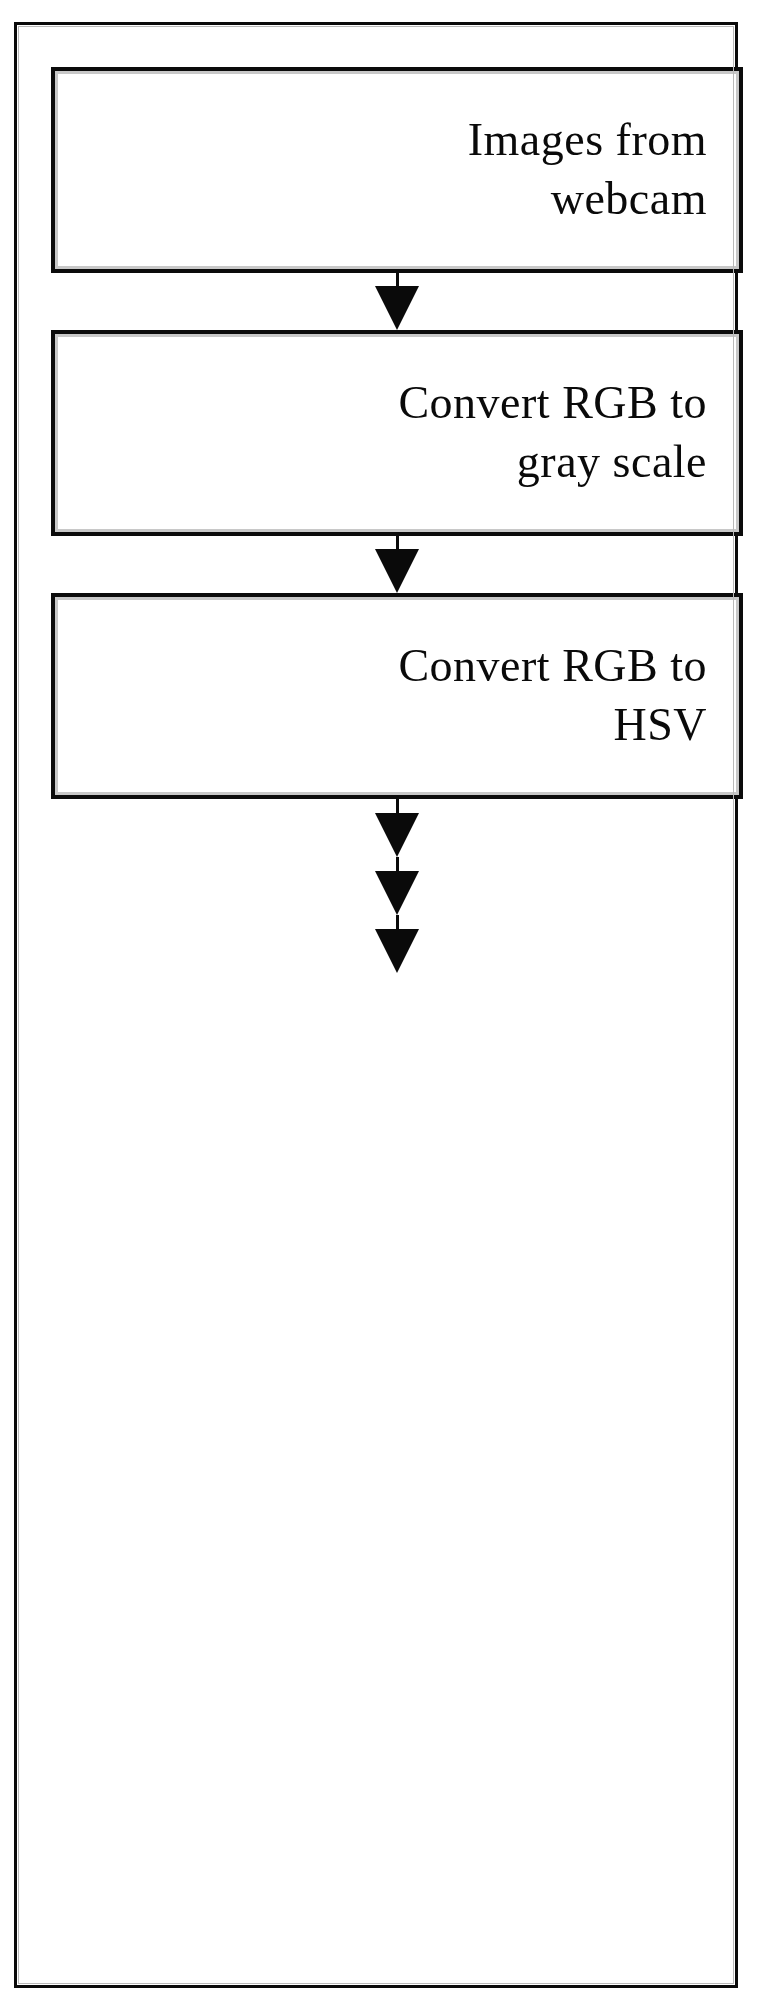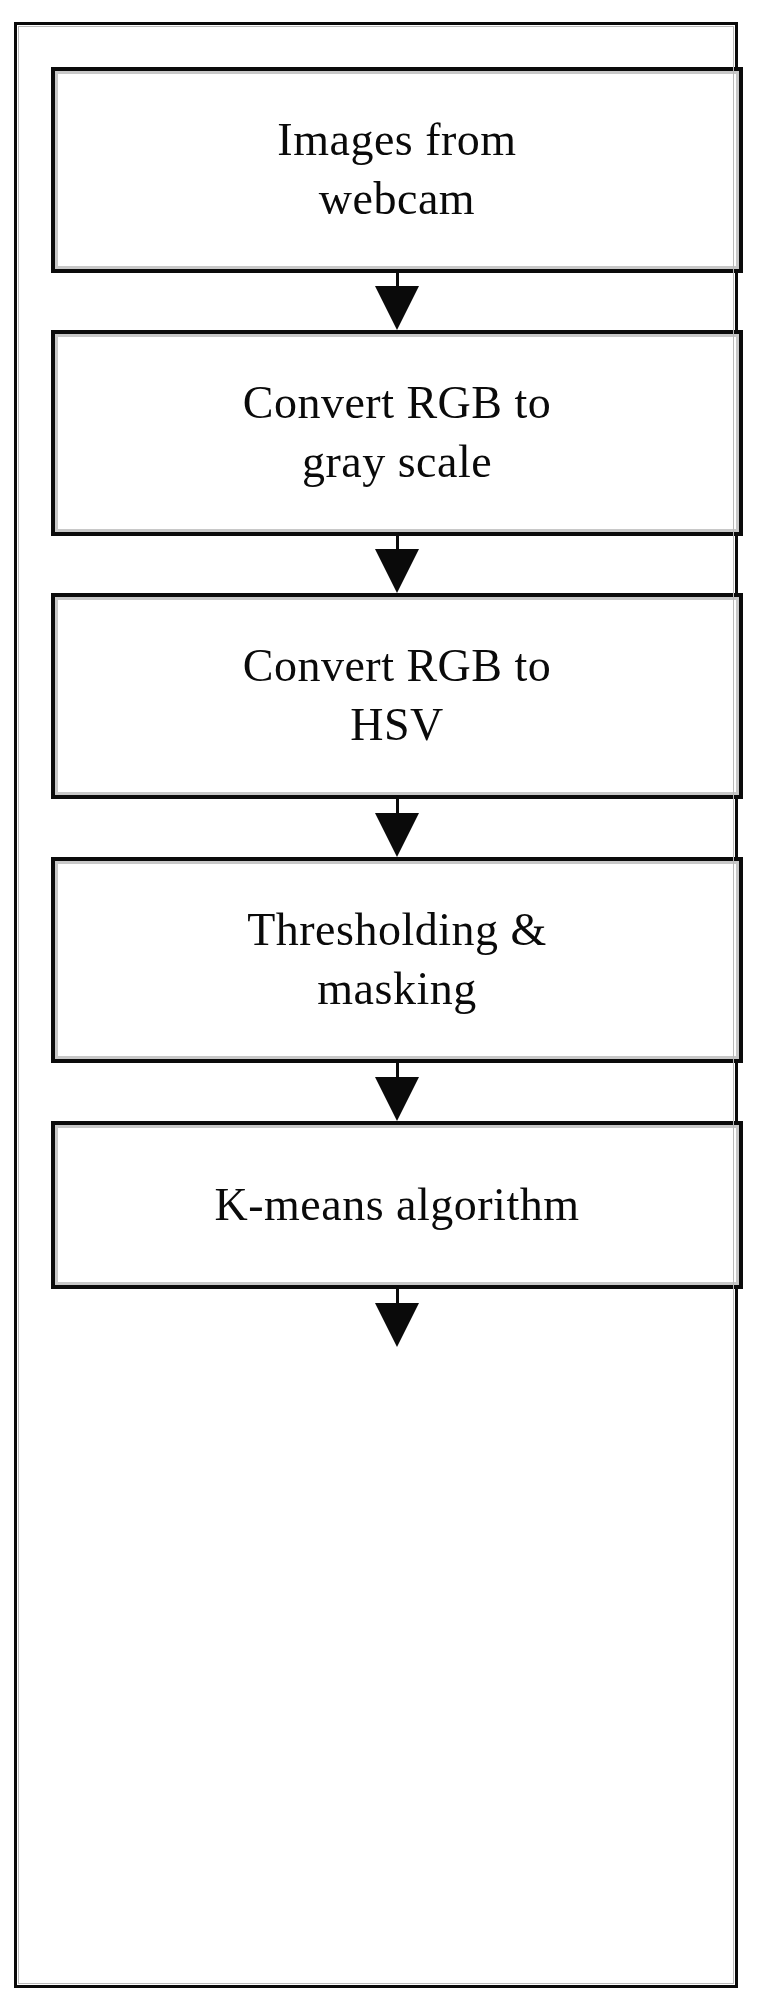--- a/index.html
+++ b/index.html
@@ -70,26 +70,26 @@
     right: 0;
     bottom: 0;
     border: 3px solid #c8c8c8;
     pointer-events: none;
   }
   .node-label {
     position: relative;
     z-index: 2;
     display: block;
     width: 100%;
-    text-align: center;
+    text-align: right;
     color: #0a0a0a;
     font-size: 46px;
     line-height: 1.28;
     letter-spacing: 0.5px;
-    padding: 0 21px;
+    padding: 0 32px;
     box-sizing: border-box;
     white-space: pre-line;
   }
 
   .node.h2 { height: 206px; }
   .node.h1 { height: 168px; }
 
   
   .connector {
     position: relative;
@@ -149,33 +149,26 @@
       <div class="node h2">
         <span class="node-label">Convert RGB to
 HSV</span>
       </div>
 
       <div class="connector c-b">
         <div class="shaft"></div>
         <div class="head"></div>
       </div>
 
-      <div class="node h2">
-        <span class="node-label">Thresholding &amp;
-masking</span>
-      </div>
 
       <div class="connector c-b">
         <div class="shaft"></div>
         <div class="head"></div>
       </div>
 
-      <div class="node h1">
-        <span class="node-label">K-means algorithm</span>
-      </div>
 
       <div class="connector c-b">
         <div class="shaft"></div>
         <div class="head"></div>
       </div>
 
 
     </div>
   </div>
 </div>

